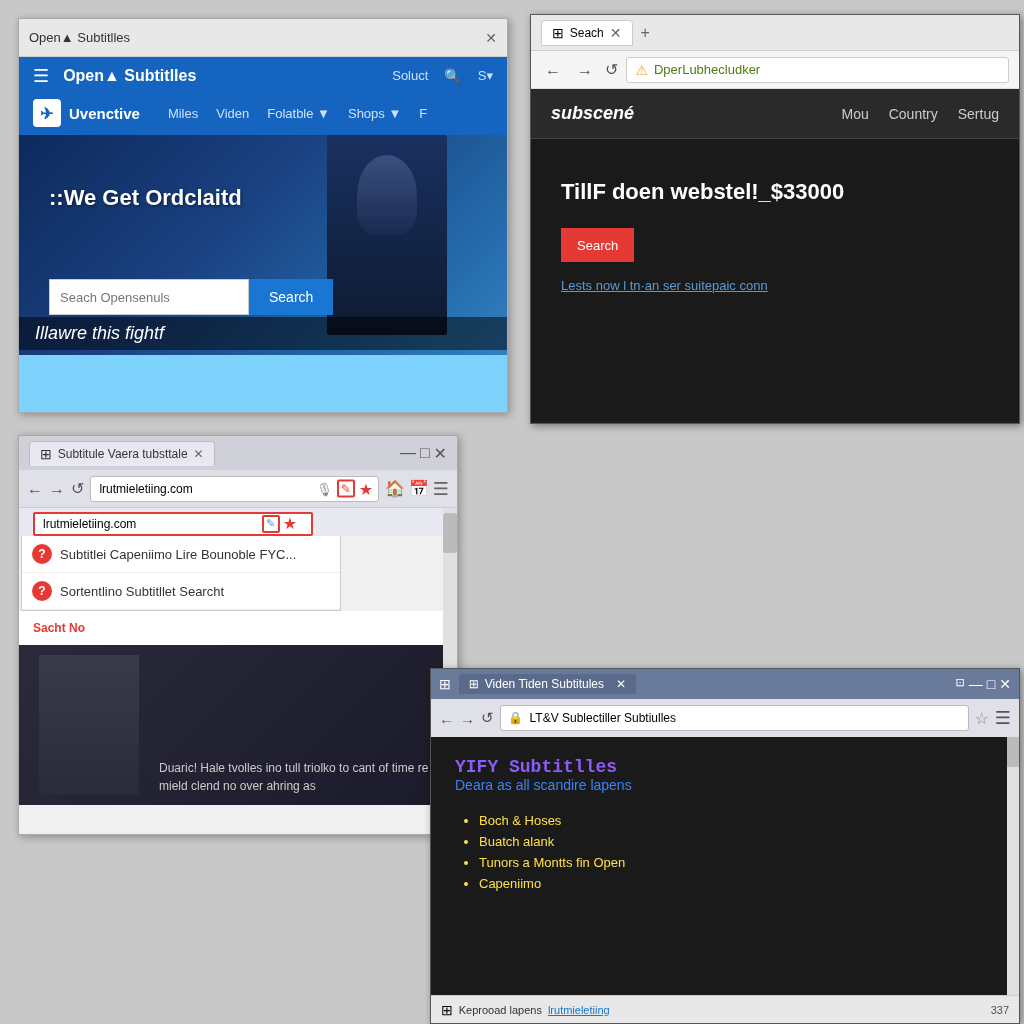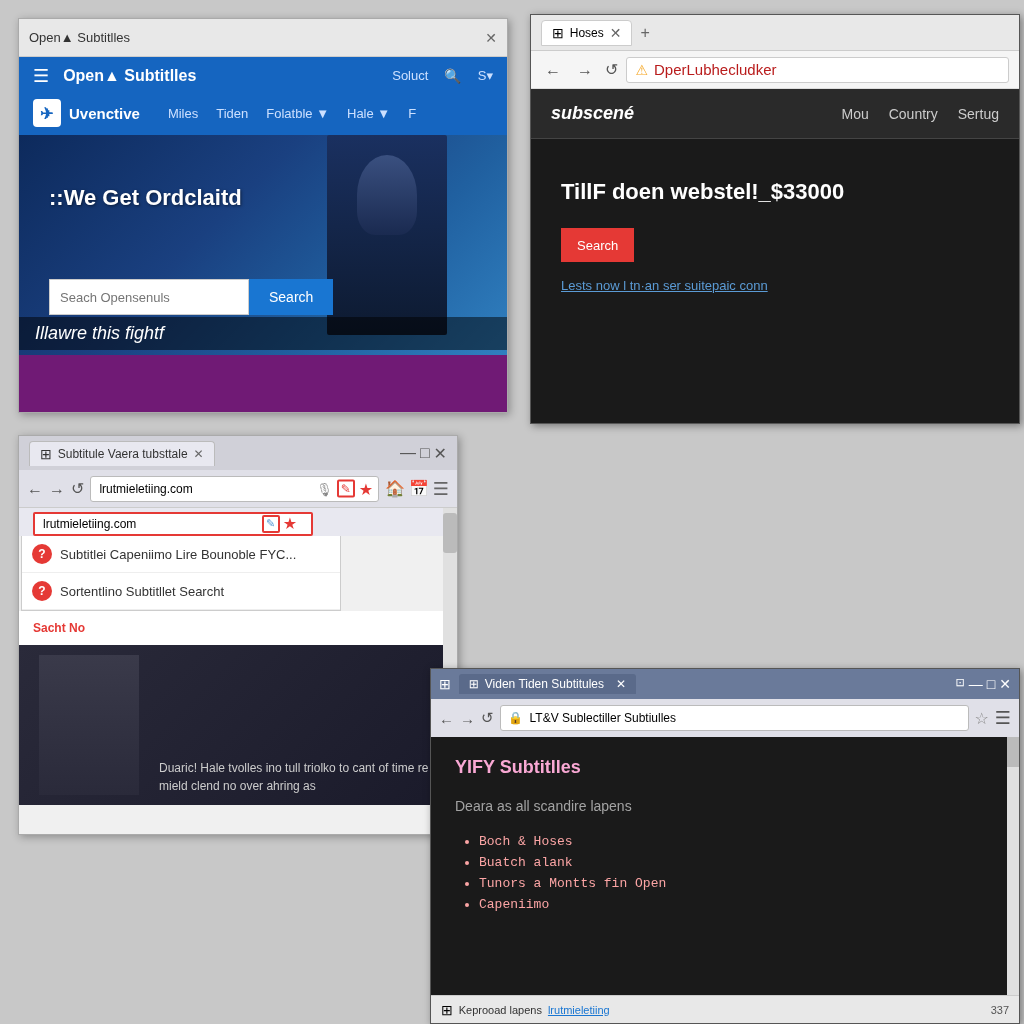--- a/index.html
+++ b/index.html
@@ -12,21 +12,21 @@
       font-family: Arial, sans-serif;
     }
 
     
     .window1 {
       position: absolute;
       top: 18px;
       left: 18px;
       width: 490px;
       height: 395px;
-      background: #701a75;
+      background: #7dd3fc;
       border: 1px solid #aaa;
       box-shadow: 2px 2px 8px rgba(0,0,0,0.3);
       overflow: hidden;
     }
     .win1-titlebar {
       background: #e8e8e8;
       height: 38px;
       display: flex;
       align-items: center;
       padding: 0 10px;
@@ -566,39 +566,39 @@
       height: 30px;
       background: #bbb;
     }
     .win4-content {
       background: #1a1a1a;
       padding: 20px 24px;
       height: calc(100% - 68px);
       overflow: hidden;
     }
     .win4-headline {
-      color: #f9a8d4;
+      color: #8b5cf6;
       font-size: 18px;
       font-weight: bold;
-      margin-bottom: 20px;
+      margin-bottom: 0;
+      font-family: Liberation Mono, monospace;
     }
     .win4-subtext {
-      color: #a3a3a3;
+      color: #3b82f6;
       font-size: 14px;
       margin-bottom: 20px;
     }
     .win4-list {
       list-style: disc;
       padding-left: 24px;
     }
     .win4-list-item {
-      color: #fca5a5;
+      color: #fde047;
       font-size: 13px;
       margin-bottom: 6px;
-      font-family: Liberation Mono, monospace;
     }
     .win4-footer {
       position: absolute;
       bottom: 0;
       left: 0;
       right: 0;
       height: 28px;
       background: #e8e8e8;
       border-top: 1px solid #ccc;
       display: flex;
@@ -642,56 +642,56 @@
       <span style="color:#cce0ff; font-size:14px;">🔍</span>
       <span style="color:#cce0ff; font-size:13px;">S▾</span>
     </div>
   </div>
 
   <div class="win1-logo-area">
     <div class="win1-logo-icon">✈</div>
     <span class="win1-logo-text">Uvenctive</span>
     <div class="win1-sub-nav">
       <span class="win1-sub-link">Miles</span>
-      <span class="win1-sub-link">Tiden</span>
+      <span class="win1-sub-link">Viden</span>
       <span class="win1-sub-link">Folatble ▼</span>
-      <span class="win1-sub-link">Hale ▼</span>
+      <span class="win1-sub-link">Shops ▼</span>
       <span class="win1-sub-link">F</span>
     </div>
   </div>
 
   <div class="win1-hero">
     <div class="win1-hero-figure"></div>
     <div class="win1-hero-text">::We Get Ordclaitd</div>
     <div class="win1-search-bar">
       <input class="win1-search-input" type="text" placeholder="Seach Opensenuls" style="">
       <button class="win1-search-btn">Search</button>
     </div>
     <div class="win1-bottom-text">Illawre this fightf</div>
   </div>
 </div>
 
 <div class="window2">
 
   <div class="win2-chrome-bar">
     <div class="win2-tab">
       <span class="win2-tab-icon">⊞</span>
-      <span>Hoses</span>
+      <span>Seach</span>
       <span class="win2-close-btn">✕</span>
     </div>
     <span style="font-size:16px; color:#666; cursor:pointer;">+</span>
   </div>
 
   <div class="win2-address-bar">
     <span class="nav-btn">←</span>
     <span class="nav-btn">→</span>
     <span class="refresh-btn">↺</span>
     <div class="win2-url-box">
       <span class="warning-icon">⚠</span>
-      <span style="font-size:15px; color:#b91c1c;text-align:center;">DperLubhecludker</span>
+      <span style="font-size:13px; color:#4d7c0f;text-align:center;">DperLubhecludker</span>
     </div>
   </div>
 
   <div class="win2-header">
     <span class="win2-brand">subscené</span>
     <div class="win2-nav-links">
       <span class="win2-nav-link">Mou</span>
       <span class="win2-nav-link">Country</span>
       <span class="win2-nav-link">Sertug</span>
     </div>

